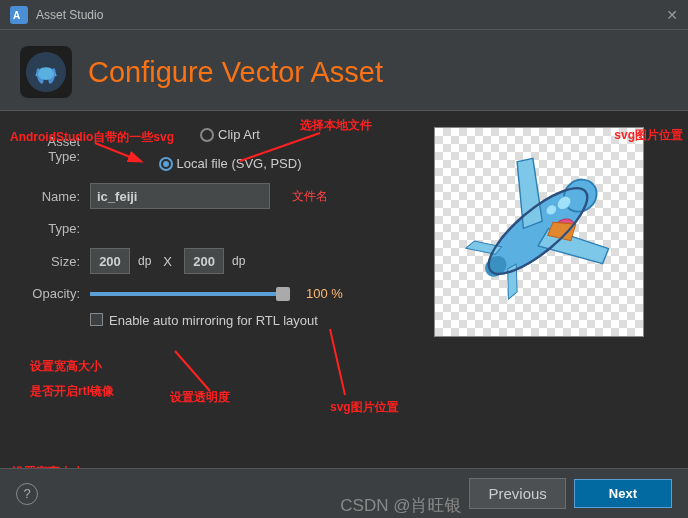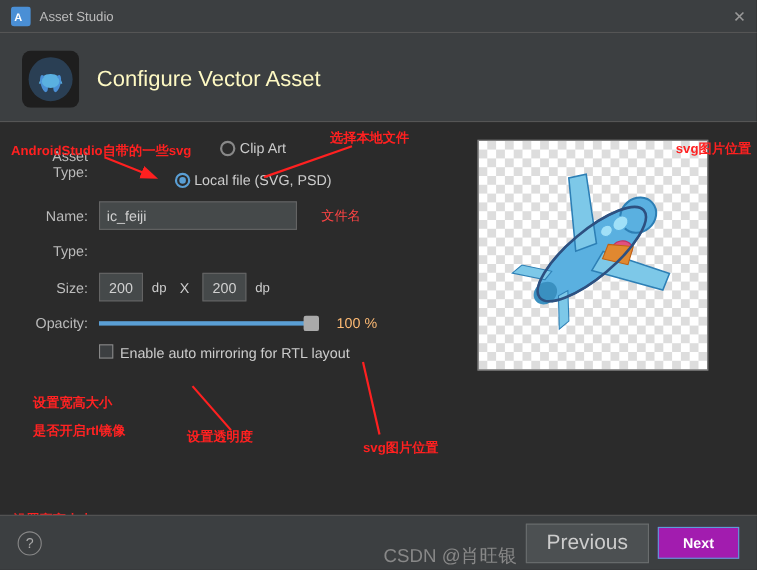--- a/index.html
+++ b/index.html
@@ -49,22 +49,22 @@
       padding: 16px 20px 12px 20px;
       background: #3c3f41;
       border-bottom: 1px solid #555;
     }
     .header-icon {
       width: 52px;
       height: 52px;
       margin-right: 16px;
     }
     .header-title {
-      font-size: 20px;
-      color: #fef9c3;
+      font-size: 29px;
+      color: #f97316;
       font-weight: 400;
     }
 
     
     .main-content {
       display: flex;
       flex-direction: row;
       padding: 0;
       height: calc(518px - 30px - 85px - 50px);
     }
@@ -135,20 +135,21 @@
 
     
     .text-input {
       background: #45494a;
       border: 1px solid #646464;
       color: #d0d0d0;
       padding: 3px 6px;
       font-size: 13px;
       outline: none;
       height: 26px;
+      font-weight: bold;
     }
     .name-input {
       width: 180px;
     }
     .path-input {
       flex: 1;
       background: #5a9fd540;
       border: 1px solid #5a9fd5;
     }
 
@@ -303,29 +304,29 @@
     .watermark {
       color: #888;
       font-size: 17px;
       margin-top: 23px;
     }
     .btn-previous {
       background: #4c5052;
       border: 1px solid #6a6d6e;
       color: #cccccc;
       padding: 6px 18px;
-      font-size: 19px;
+      font-size: 15px;
       cursor: pointer;
       min-width: 80px;
     }
     .btn-next {
-      background: #a21caf;
+      background: #0369a1;
       border: 1px solid #5a9fd5;
       color: #ffffff;
-      padding: 6px 22px;
+      padding: 6px 34px;
       font-size: 13px;
       cursor: pointer;
       min-width: 70px;
       font-weight: bold;
     }
   </style>
 </head>
 <body>
 
 <div class="title-bar">

